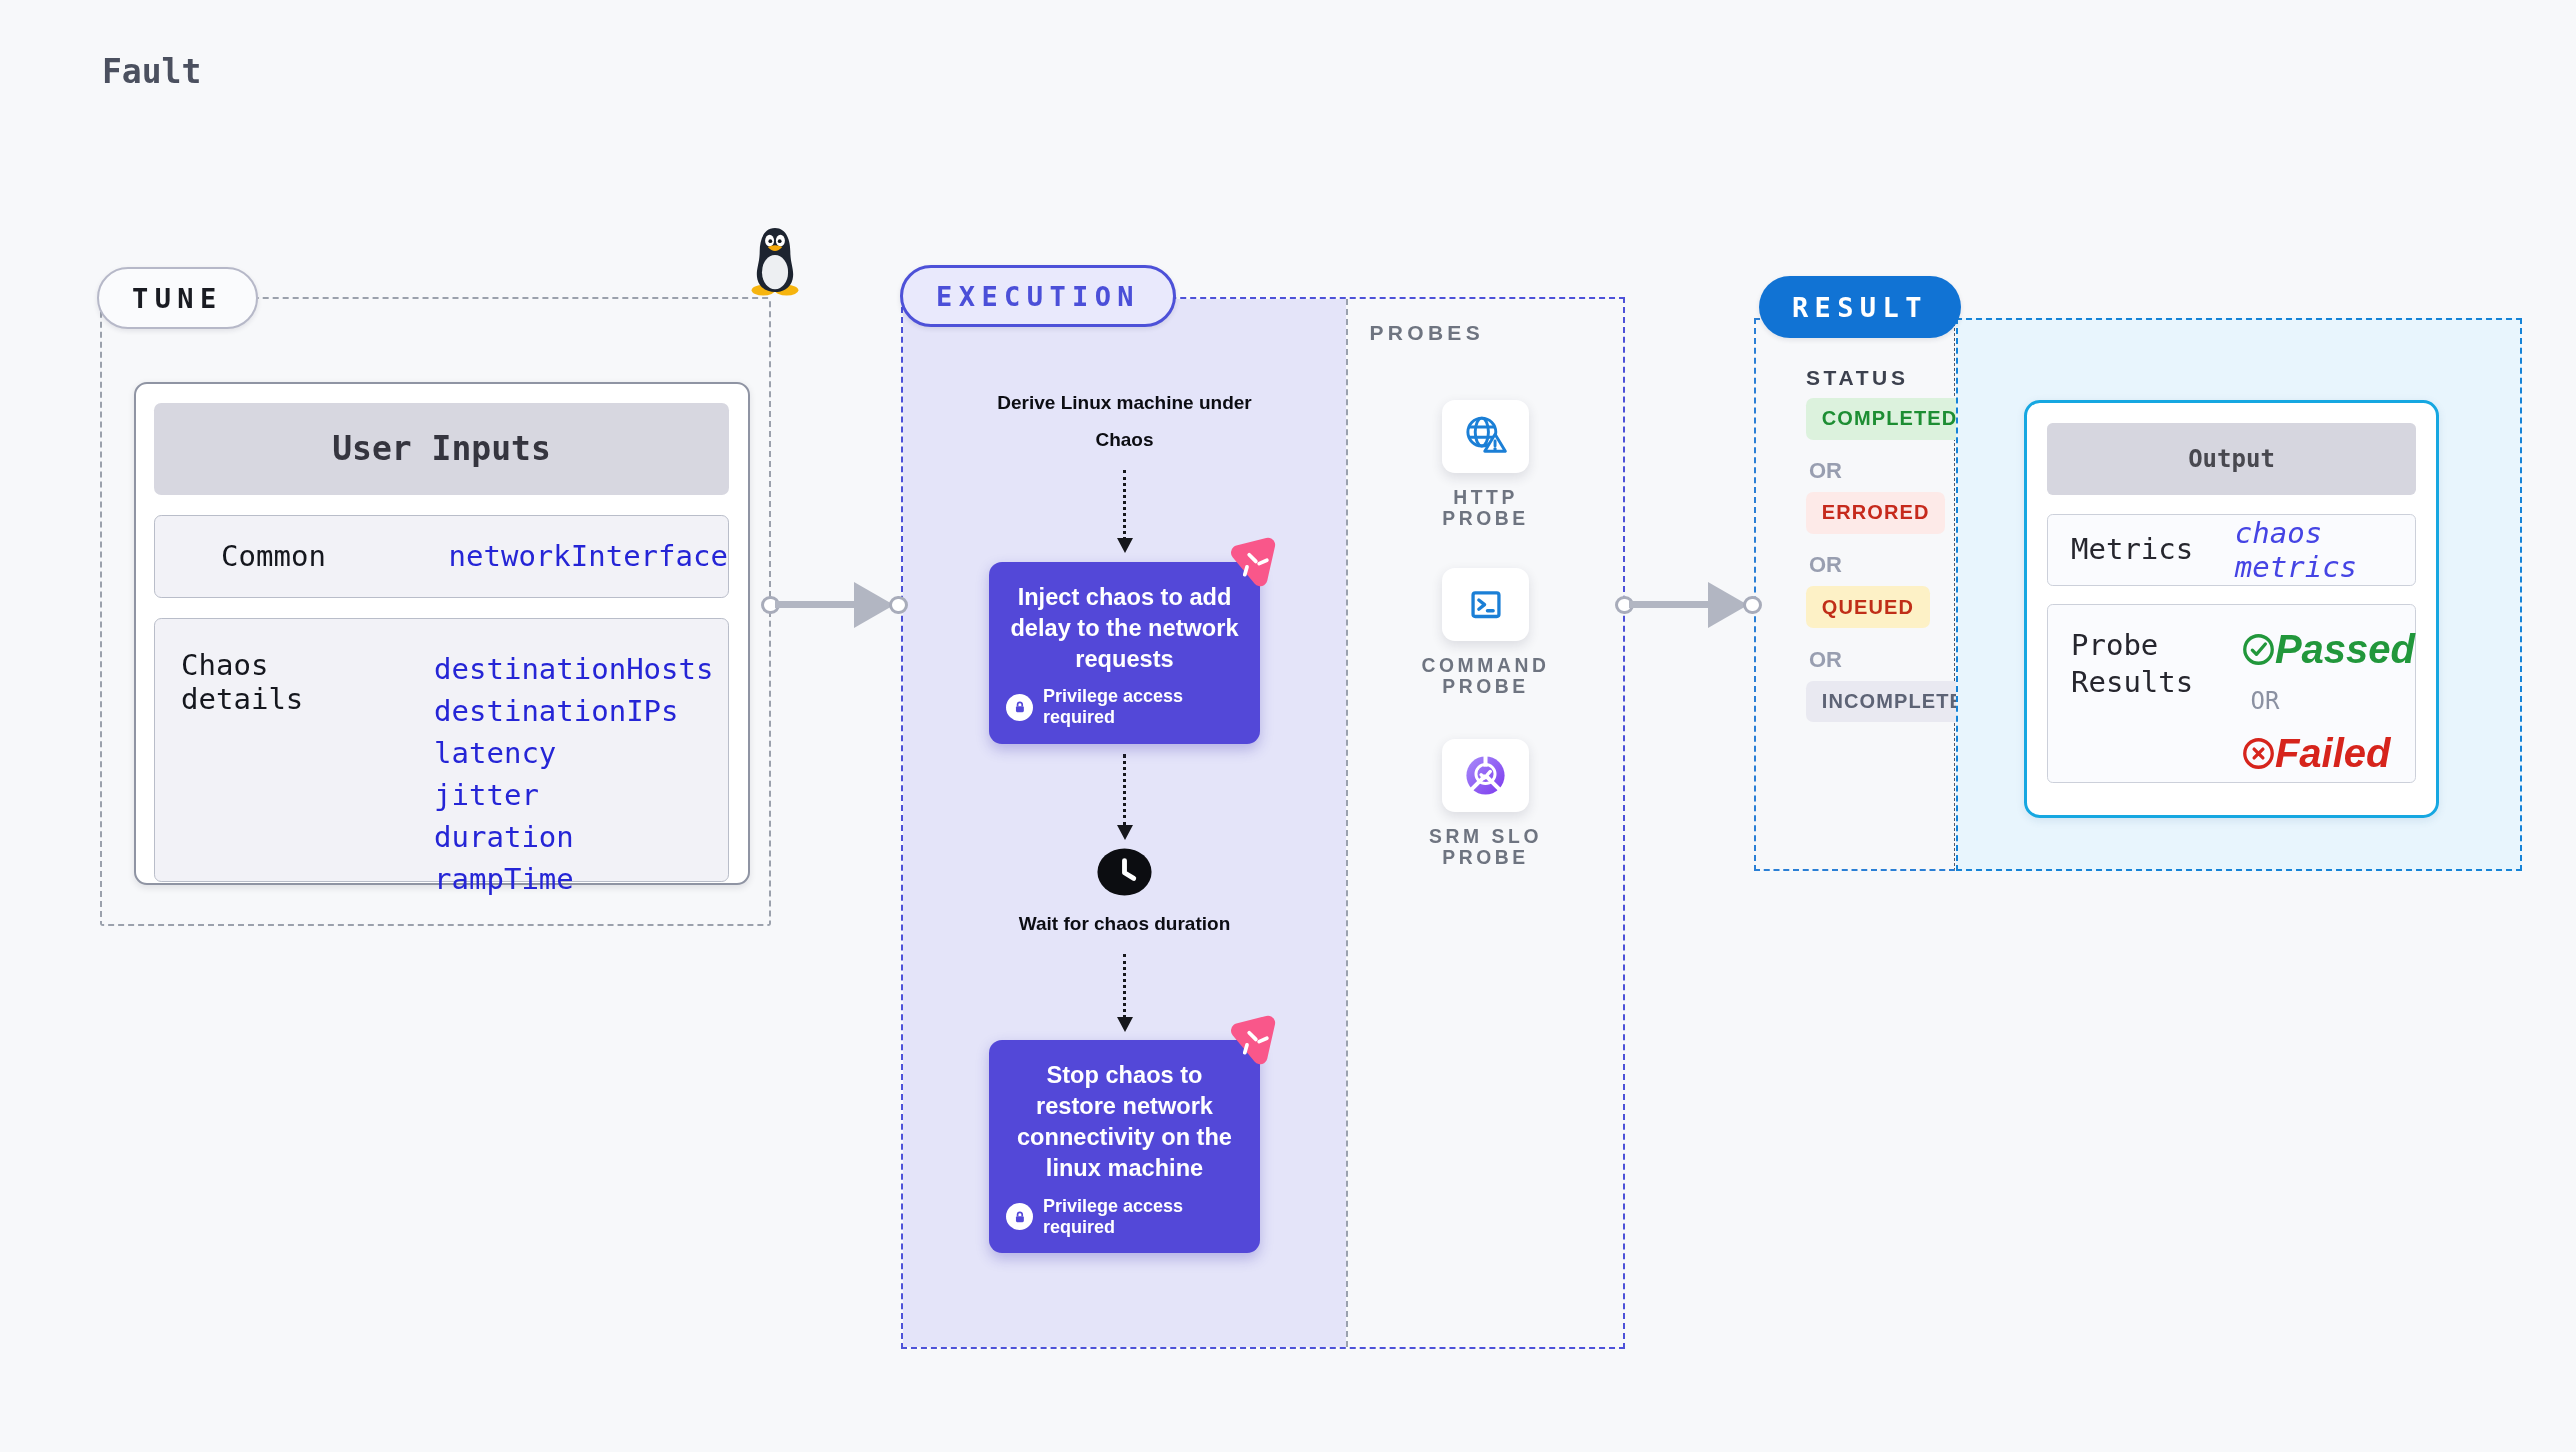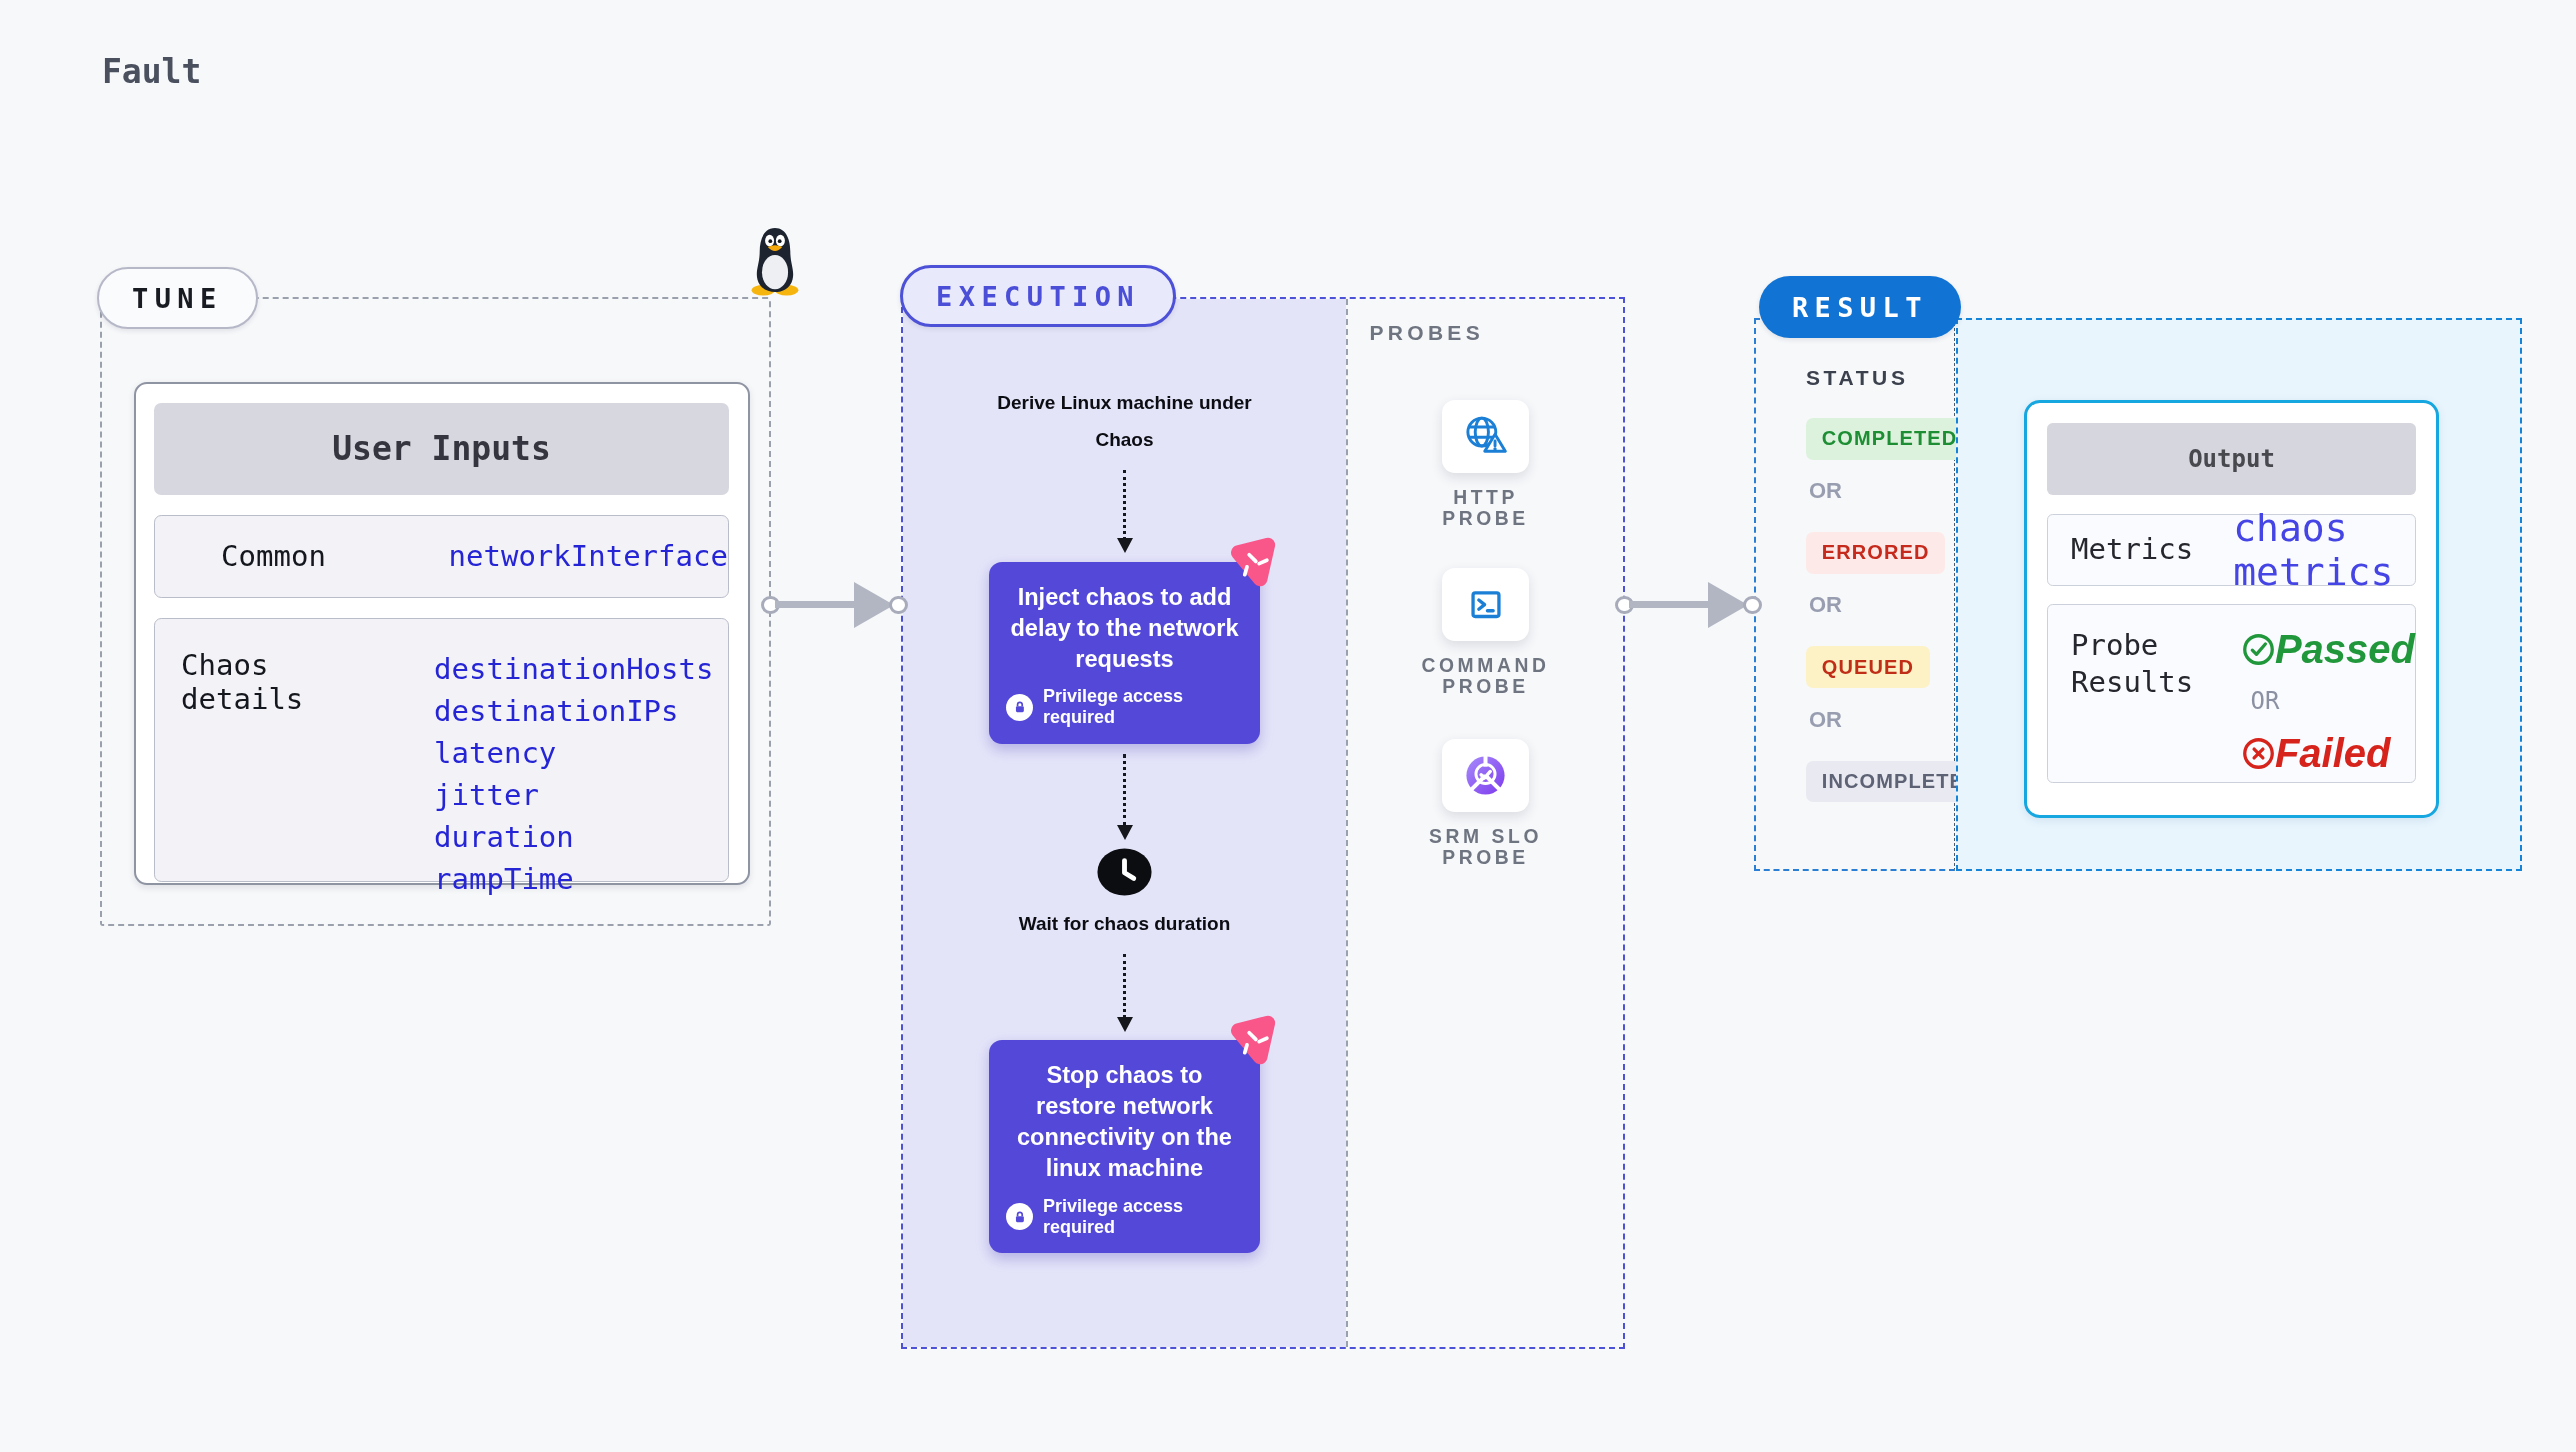--- a/index.html
+++ b/index.html
@@ -80,38 +80,38 @@
   .probe-card { width:87px; height:73px; background:#fff; border-radius:13px; display:flex;
                 align-items:center; justify-content:center; box-shadow:0 4.3px 11.5px rgba(30,30,60,.12); }
   .probe-label { margin-top:14.3px; width:150px; text-align:center; font-size:19.3px; font-weight:bold;
                  letter-spacing:3.6px; color:#6e7480; line-height:21px; }
 
   
   .status-box { position:absolute; left:1754px; top:318px; width:201px; height:553px;
                 border:2.1px dashed #2a7fd5; border-right:1.4px dashed #4e586b;
                 padding:46px 0 0 50px; }
   .status-heading { font-size:21px; font-weight:bold; letter-spacing:3.6px; color:#3c414e; }
-  .status-badge { display:inline-block; margin-top:28px; padding:9.3px 15.8px; border-radius:7.2px;
+  .status-badge { display:inline-block; margin-top:8px; padding:9.3px 15.8px; border-radius:7.2px;
                   font-size:20px; font-weight:bold; letter-spacing:1.1px; white-space:nowrap; }
   .or-label { margin-top:18.6px; font-size:22px; font-weight:600; color:#989eb0; padding-left:2.9px; }
 
   .output-outer { position:absolute; left:1956px; top:318px; width:566px; height:553px;
                   background:#e8f5fd; border:2.9px dashed #1583d7; }
   .output-card { position:absolute; left:66px; top:80px; width:415px; background:#fff;
                  border:3.6px solid #16a7e1; border-radius:15.8px; padding:20px;
                  box-shadow:0 2.9px 8.6px rgba(20,80,140,.10); }
   .out-header { height:72px; background:#d6d6df; border-radius:5.7px; display:flex; align-items:center;
                 justify-content:center; font-size:24px; color:#48484f; font-weight:600; margin-bottom:18.6px; }
   .out-row { background:#fafbfe; border:1.4px solid #ccd0da; border-radius:5.7px; display:flex;
              margin-bottom:18.6px; }
   .out-row:last-child { margin-bottom:12px; }
   .out-row.metrics { height:72px; align-items:center; }
   .out-row.probes-res { height:179px; align-items:flex-start; padding-top:21.5px; }
   .out-label { padding-left:23px; font-size:29px; color:#26262e; line-height:37px; width:179px; }
-  .out-value { margin-left:40px; font-size:38px; color:#4544e4; }
+  .out-value { margin-left:40px; font-size:29px; color:#4544e4;font-style:italic; }
   .res-col { margin-left:17px; display:flex; flex-direction:column; }
   .res-line { display:flex; align-items:center; font-size:40px; font-weight:800;font-style:italic; }
   .res-line.passed { color:#21973b; }
   .res-line.failed { color:#d6241c; }
   .res-or { font-family:"DejaVu Sans Mono","Liberation Mono",monospace; font-size:24px;
             color:#8b91a2; margin:15.8px 0 15.8px 8.6px; }
 </style>
 </head>
 <body>
 

